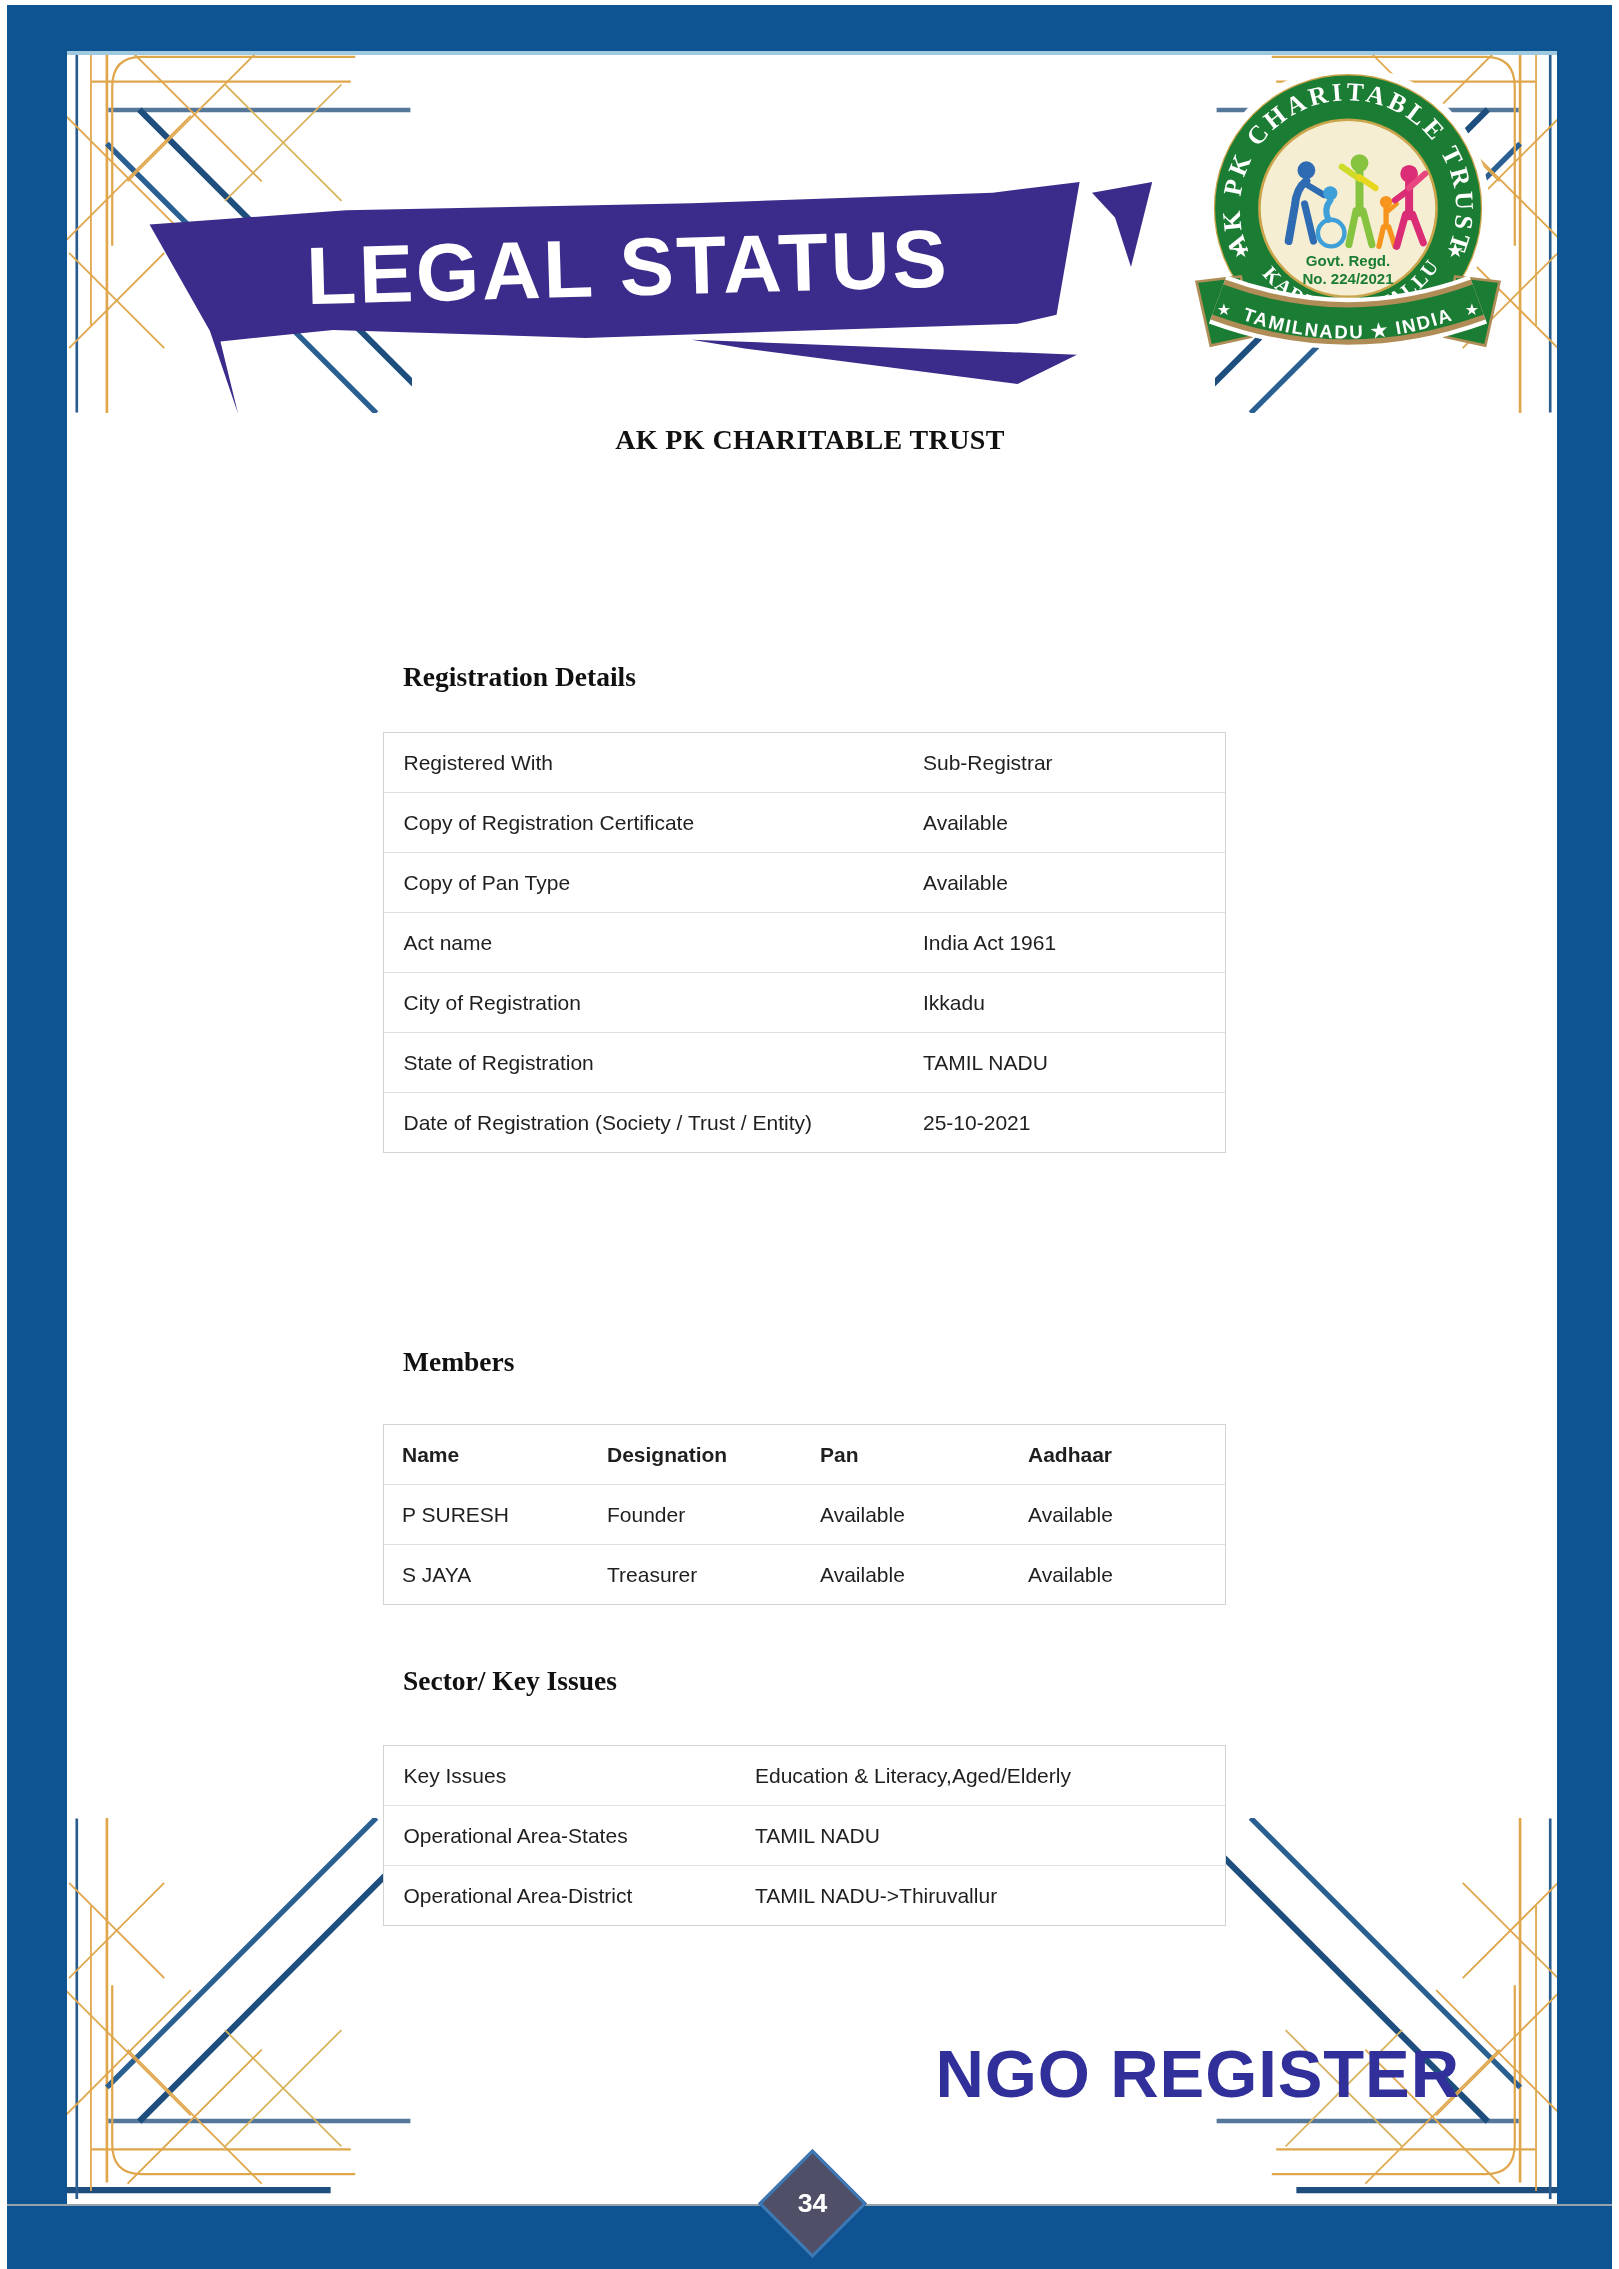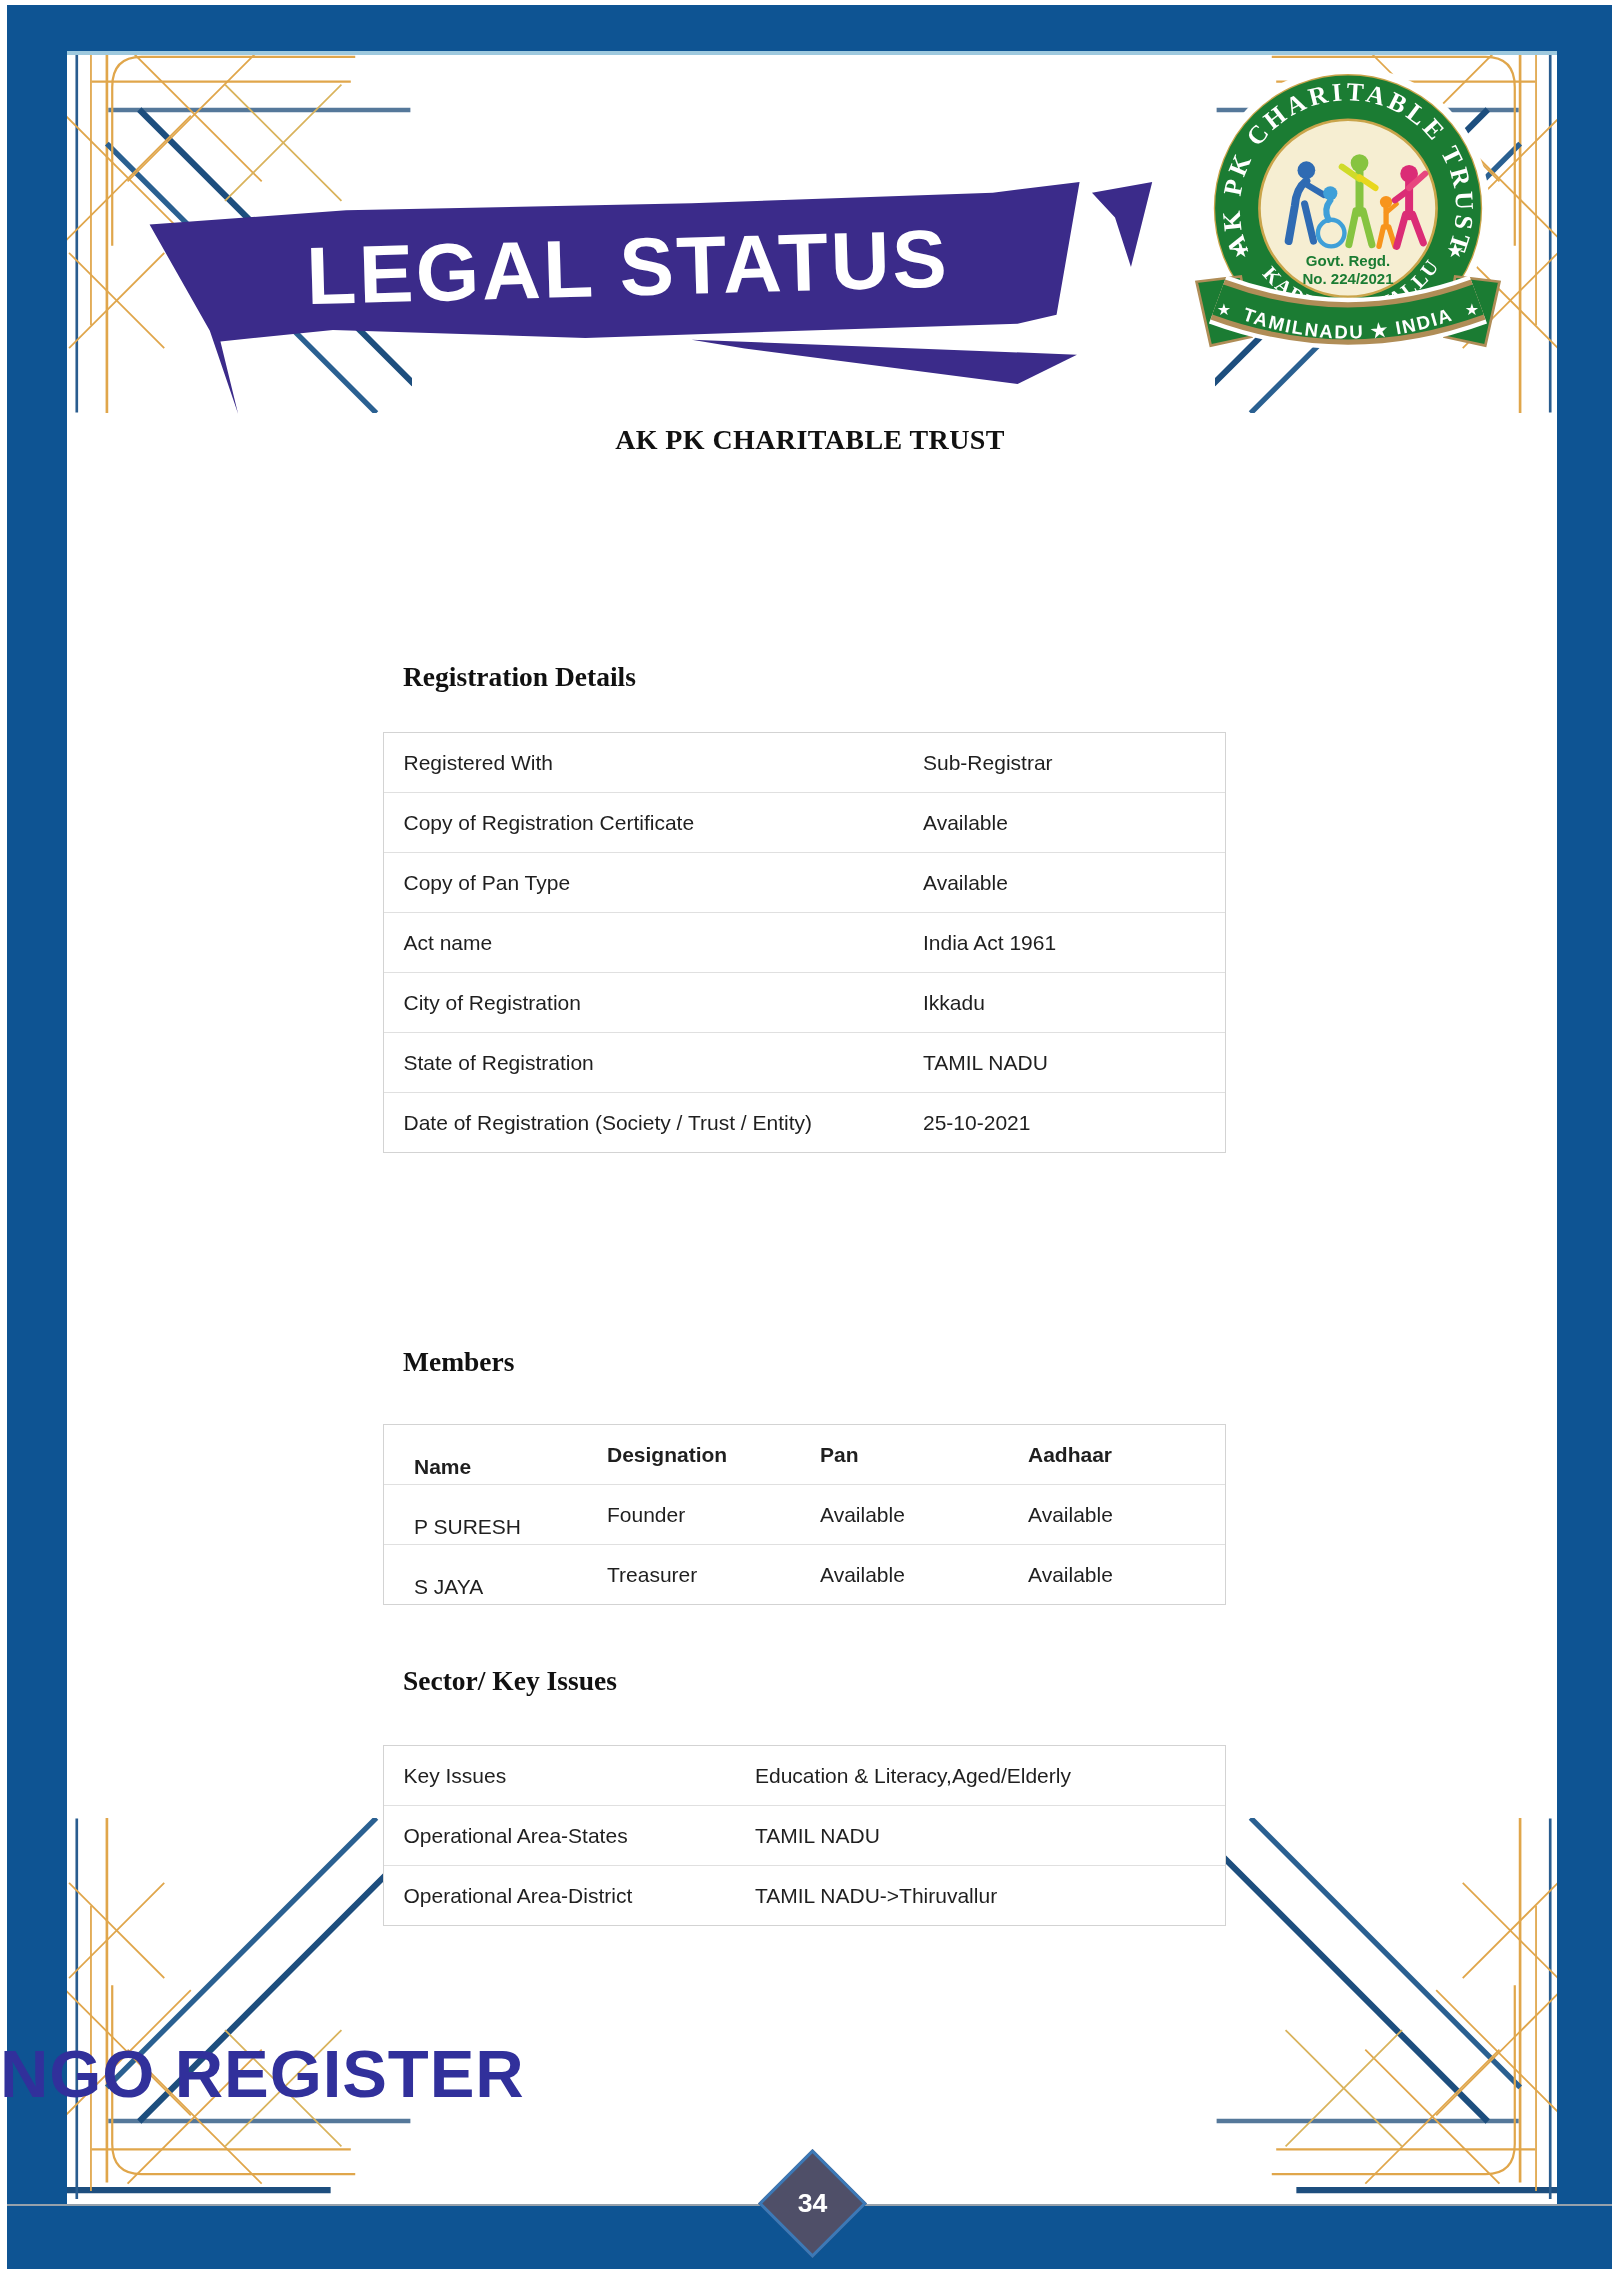--- a/index.html
+++ b/index.html
@@ -32,24 +32,24 @@
   
   .dtable{position:absolute;left:383px;width:841px;border:1.8px solid #d3d3d3;background:#fff;z-index:3;}
   .t-id{top:493px;} .t-reg{top:732px;} .t-mem{top:1424px;} .t-sec{top:1745px;}
   .trow{position:relative;height:59px;border-top:1.8px solid #e0e0e0;}
   .trow:first-child{border-top:none;}
   .tcell{position:absolute;top:50%;transform:translateY(-50%);font-size:21px;white-space:nowrap;}
   .tlabel{left:19.5px;}
   .t-id .tvalue{left:466px;}
   .t-reg .tvalue{left:539px;}
   .t-sec .tvalue{left:371px;}
-  .t-mem .c0{left:30px;margin-top:12px;} .t-mem .c1{left:223px;} .t-mem .c2{left:436px;} .t-mem .c3{left:644px;}
+  .t-mem .c0{left:18px;} .t-mem .c1{left:223px;} .t-mem .c2{left:436px;} .t-mem .c3{left:644px;}
   .t-mem .hd{font-weight:700;}
   
-  .ngo-register{position:absolute;left:0;width:1460px;top:2035px;text-align:left;z-index:3;
+  .ngo-register{position:absolute;left:0;width:1460px;top:2035px;text-align:right;z-index:3;
     font-weight:800;font-size:67px;letter-spacing:0.9px;color:#31309b;}
   .page-diamond{position:absolute;left:774px;top:2165px;width:71px;height:71px;z-index:5;
     background:#4f4f68;border:3.5px solid #3c79b7;transform:rotate(45deg);}
   .page-diamond span{position:absolute;left:0;top:0;width:71px;height:71px;display:flex;
     align-items:center;justify-content:center;transform:rotate(-45deg);
     color:#fff;font-weight:700;font-size:26.6px;}
 </style>
 </head>
 <body>
 

